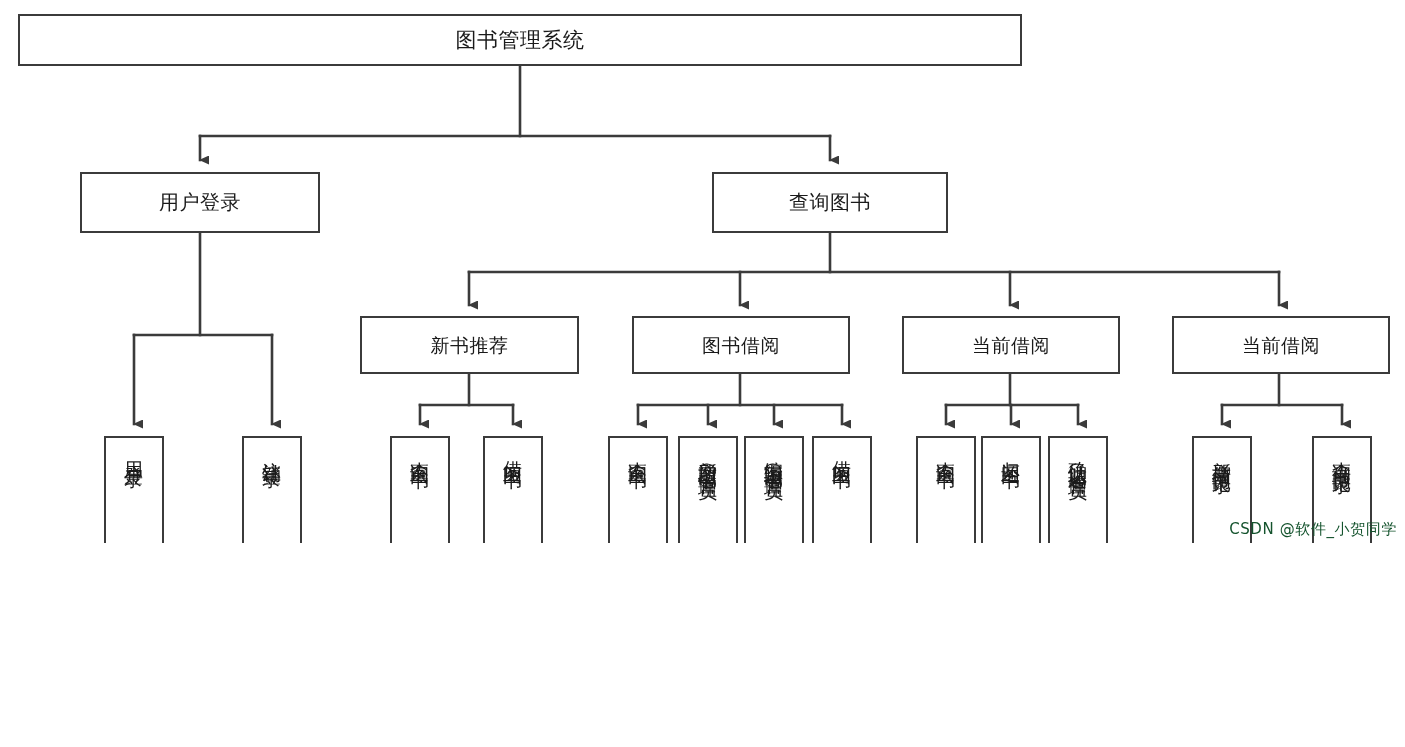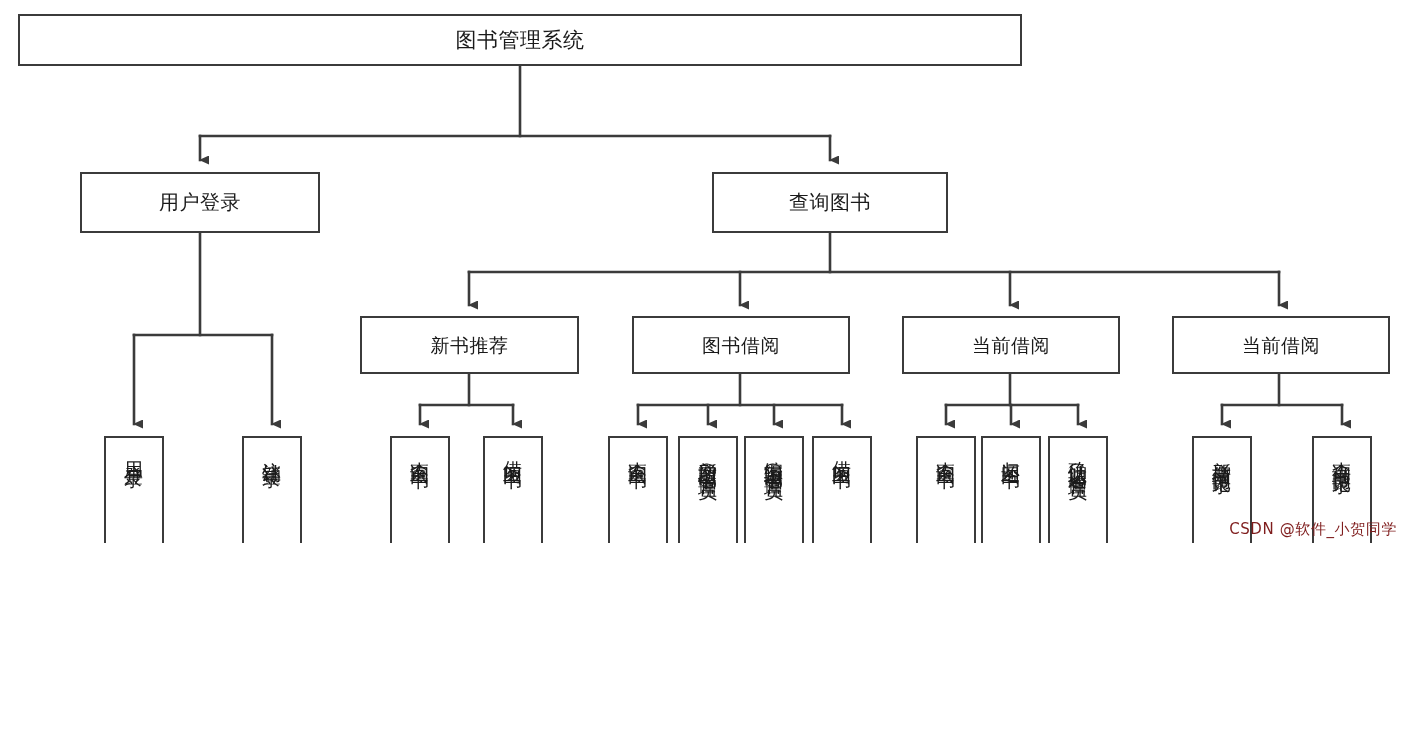--- a/index.html
+++ b/index.html
@@ -57,21 +57,21 @@
     text-orientation: upright;
     letter-spacing: 3px;
     white-space: nowrap;
     line-height: 1;
   }
   #watermark {
     position: absolute;
     right: 8px;
     bottom: 4px;
     font-size: 15px;
-    color: #7f1d1d;
+    color: #14532d;
     letter-spacing: 0.6px;
     z-index: 5;
     white-space: nowrap;
   }
 </style>
 </head>
 <body>
 
 <div id="diagram-canvas">
 

